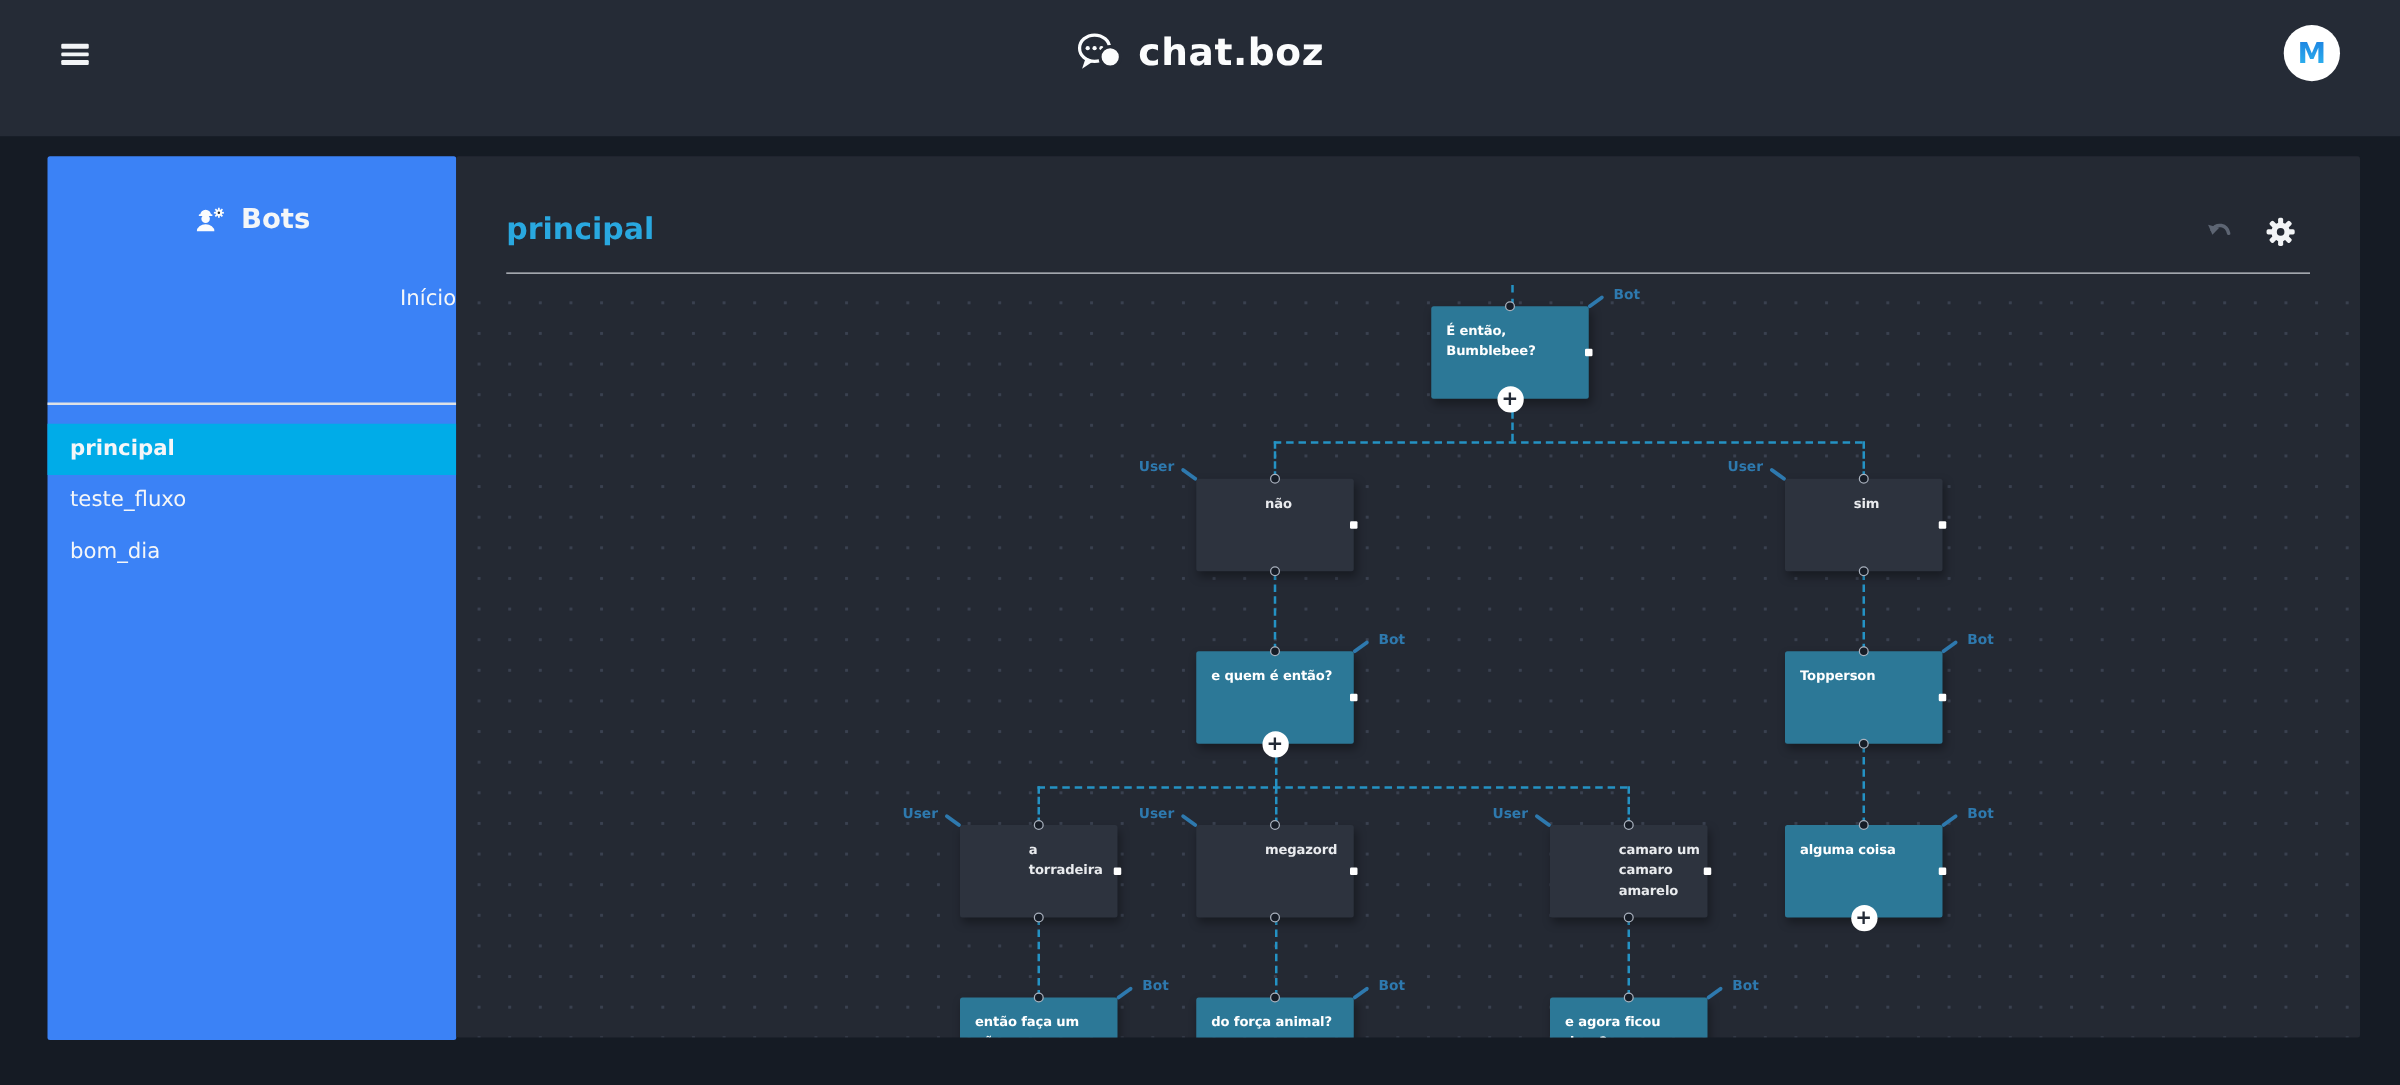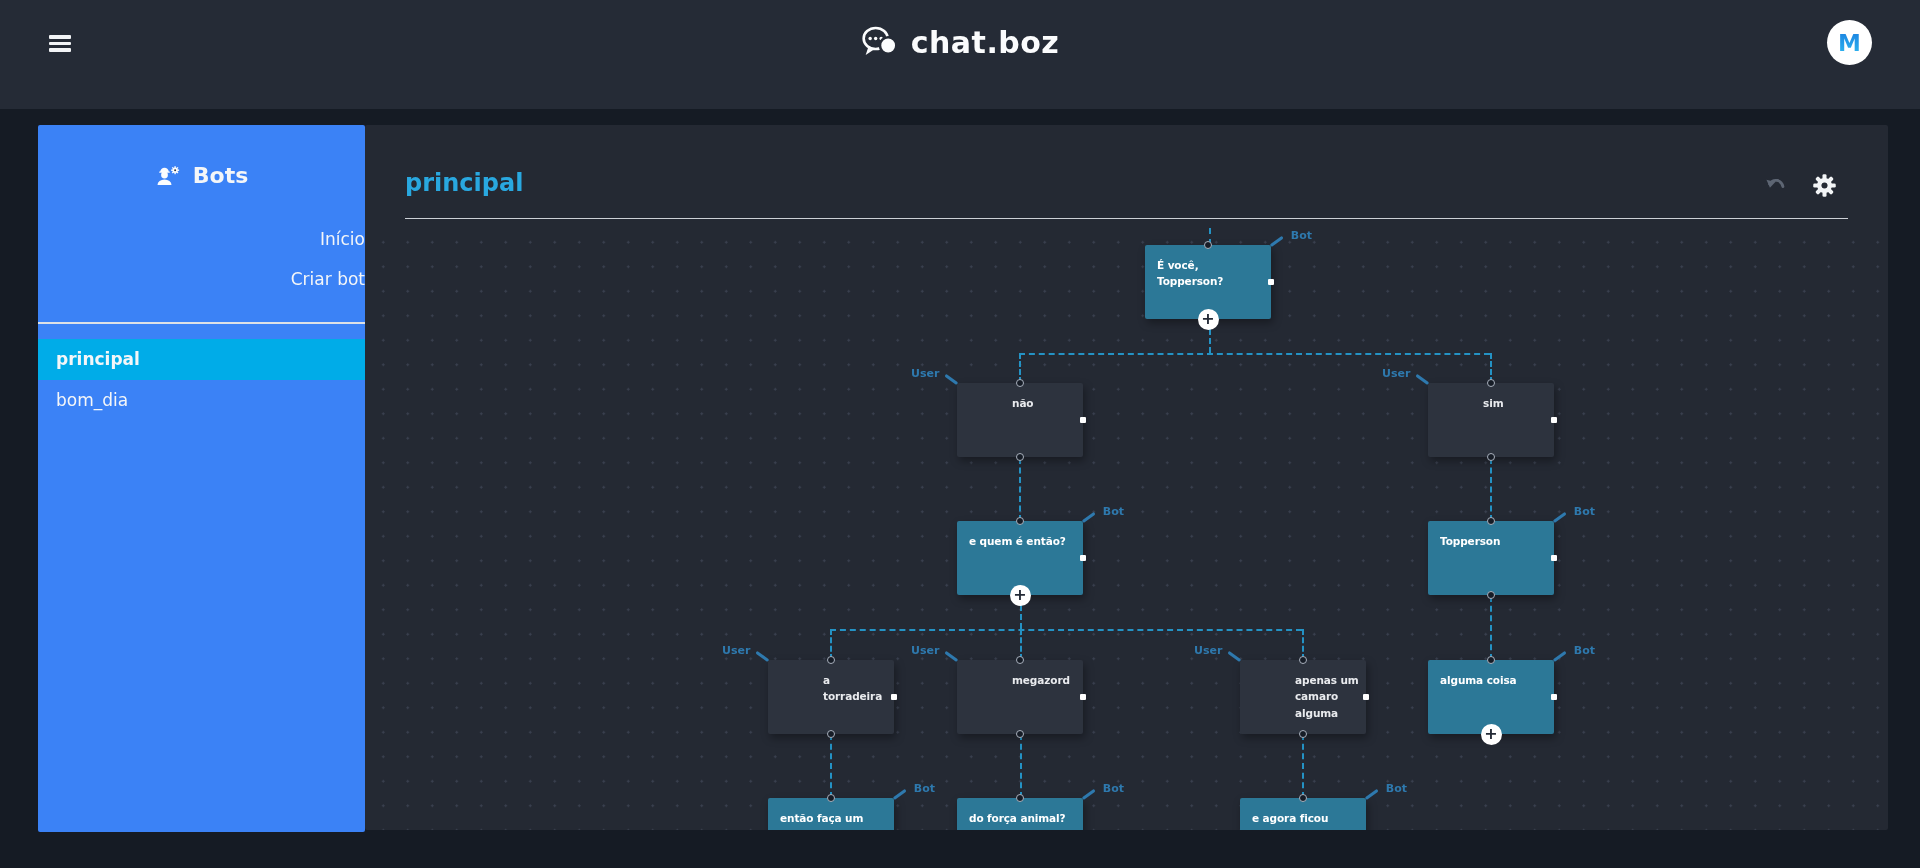--- a/index.html
+++ b/index.html
@@ -128,25 +128,25 @@
           <rect x="19.4" y="1.2" width="1.4" height="8" transform="rotate(135 20.1 5.2)"></rect>
           <circle cx="20.1" cy="5.2" r="2.6"></circle>
           <circle cx="20.1" cy="5.2" r="1" fill="#2e3440"></circle>
         </g>
       </g>
     </svg>
     <span class="side-title">Bots</span>
   </div>
   <ul id="nav-items">
       <li>Início</li>
-      <li>Criar bot</li>
     </ul>
   <div class="divider"></div>
   <ul id="flow-list">
       <li class="selected">principal</li>
+      <li>teste_fluxo</li>
       <li>bom_dia</li>
     </ul>
 </aside>
 
 <main class="canvas">
   <div class="canvas-title">principal</div>
   <div class="canvas-actions">
     <span class="act">
       <svg width="26" height="26" viewBox="0 0 24 24">
         <path d="M6.2 10.2 C9.5 4.8 17 6 18.4 12.6" fill="none" stroke="#5d6573" stroke-width="2.6" stroke-linecap="round"></path>
@@ -181,21 +181,21 @@
       <div class="connector v" style="left: 465px; top: 504px; height: 31px;"></div>
       <div class="connector v" style="left: 655px; top: 504px; height: 31px;"></div>
       <div class="connector v" style="left: 937px; top: 504px; height: 31px;"></div>
       <div class="connector v" style="left: 1125px; top: 471px; height: 64px;"></div>
       <div class="connector v" style="left: 465px; top: 609px; height: 64px;"></div>
       <div class="connector v" style="left: 655px; top: 609px; height: 64px;"></div>
       <div class="connector v" style="left: 937px; top: 609px; height: 64px;"></div>
       <div class="node bot" style="left: 780px; top: 120px;">
         <div class="tag-line bot"></div>
         <span class="tag bot">Bot</span>
-        <div class="node-label">É você, Topperson?</div>
+        <div class="node-label">É então, Bumblebee?</div>
         <div class="port top"></div>
         <div class="plus-btn">+</div>
         <div class="handle"></div>
       </div>
       <div class="node user" style="left: 592px; top: 258px;">
         <div class="tag-line user"></div>
         <span class="tag user">User</span>
         <div class="node-label">não</div>
         <div class="port top"></div>
         <div class="port bottom"></div>
@@ -237,21 +237,21 @@
         <div class="tag-line user"></div>
         <span class="tag user">User</span>
         <div class="node-label">megazord</div>
         <div class="port top"></div>
         <div class="port bottom"></div>
         <div class="handle"></div>
       </div>
       <div class="node user" style="left: 875px; top: 535px;">
         <div class="tag-line user"></div>
         <span class="tag user">User</span>
-        <div class="node-label">apenas um camaro alguma</div>
+        <div class="node-label">camaro um camaro amarelo</div>
         <div class="port top"></div>
         <div class="port bottom"></div>
         <div class="handle"></div>
       </div>
       <div class="node bot" style="left: 1063px; top: 535px;">
         <div class="tag-line bot"></div>
         <span class="tag bot">Bot</span>
         <div class="node-label">alguma coisa</div>
         <div class="port top"></div>
         <div class="plus-btn">+</div>

